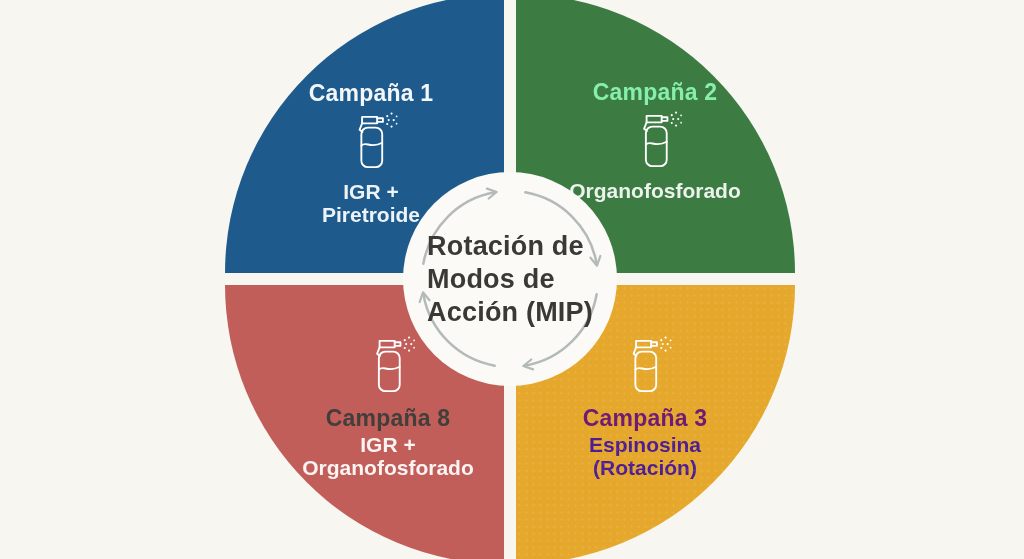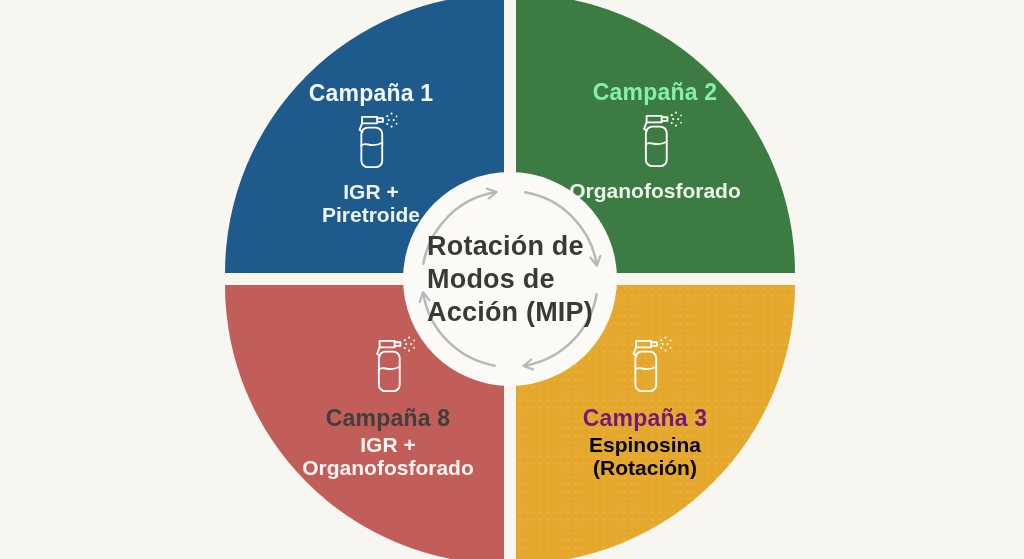--- a/index.html
+++ b/index.html
@@ -164,21 +164,21 @@
             <circle cx="48" cy="7" r="1.5"></circle>
               <circle cx="50" cy="12.5" r="1.5"></circle>
               <circle cx="48" cy="18" r="1.5"></circle>
             <circle cx="54" cy="3.5" r="1.5"></circle>
               <circle cx="57" cy="12.5" r="1.5"></circle>
               <circle cx="54" cy="21.5" r="1.5"></circle>
             <circle cx="61" cy="7.5" r="1.2"></circle>
               <circle cx="61" cy="17.5" r="1.2"></circle>
           </g>
         </svg>
-        <div class="q-sub" style="color: #000000;">
+        <div class="q-sub" style="color: #4c1d95;">
           <div>Espinosina</div>
           <div>(Rotación)</div>
         </div>
       </div>
     </div>
 
     <div class="center-circle">
       <svg class="arrow-ring" viewBox="-100 -100 200 200">
         <defs>
           <marker id="ah" markerWidth="16" markerHeight="16" refX="9" refY="7" orient="auto" markerUnits="userSpaceOnUse">

